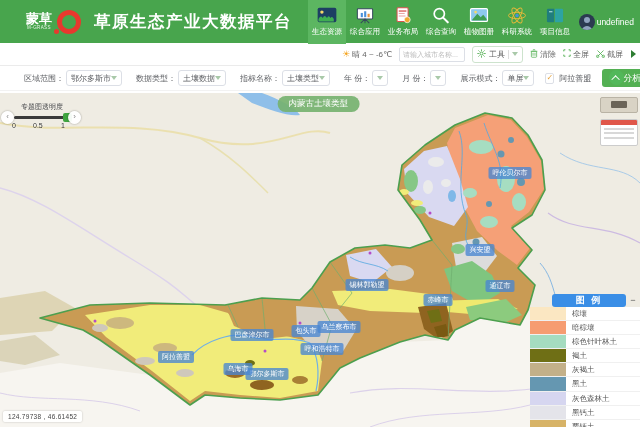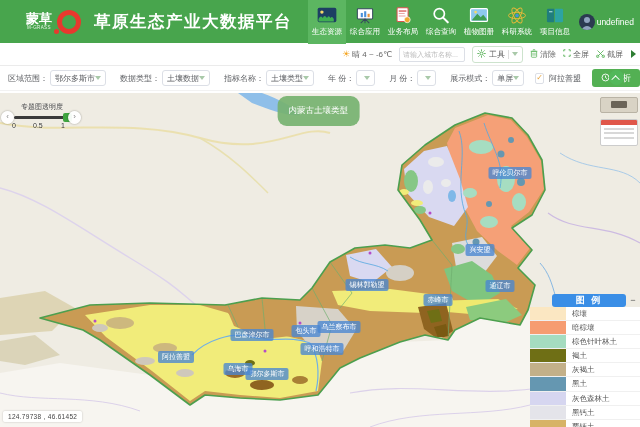--- a/index.html
+++ b/index.html
@@ -38,21 +38,21 @@
   .sel{display:flex;align-items:center;justify-content:space-between;border:1px solid #dcdfe6;border-radius:3px;height:16px;padding:0 4px;background:#fff;cursor:pointer;box-sizing:border-box}
   .sel-v{font-size:8px;color:#606266;white-space:nowrap;overflow:hidden}
   .cb{width:9px;height:9px;border:1px solid #dcdfe6;border-radius:2px;font-size:8px;line-height:8px;color:#e6a23c;text-align:center;margin-left:9px;cursor:pointer;background:#fff;font-weight:bold}
   .cb-label{margin-left:3px;white-space:nowrap}
   .analyze{display:flex;align-items:center;gap:3px;background:#53b053;color:#fff;font-size:9px;height:18px;padding:0 9px;border-radius:3px;border:none;margin-left:9px;cursor:pointer;white-space:nowrap}
   .panel-collapse{position:absolute;right:16px;top:4px;width:15px;height:15px;border-radius:50%;background:#52b85a;display:flex;align-items:center;justify-content:center;cursor:pointer}
   .panel-collapse i{display:block;width:5px;height:5px;border-top:1.5px solid #fff;border-left:1.5px solid #fff;transform:rotate(45deg) translate(0px,2px)}
   
   .map{position:absolute;left:0;top:93px;width:640px;height:334px;overflow:hidden;background:#efece3}
   .map>svg{position:absolute;left:0;top:0}
-  .map-title{position:absolute;left:50%;top:3px;transform:translateX(-52%);background:rgba(118,178,112,.92);color:#fff;font-size:8.5px;padding:9px 11px;border-radius:9px;white-space:nowrap}
+  .map-title{position:absolute;left:50%;top:3px;transform:translateX(-52%);background:rgba(118,178,112,.92);color:#fff;font-size:8.5px;padding:2px 11px;border-radius:9px;white-space:nowrap}
   .city-pill{position:absolute;transform:translate(-50%,-50%);background:rgba(73,134,210,.78);color:#fff;font-size:7px;padding:1px 4px;border-radius:2px;white-space:nowrap;cursor:pointer}
   .opacity-widget{position:absolute;left:0;top:7px;width:86px;height:40px}
   .ow-label{position:absolute;left:21px;top:2px;font-size:7px;color:#444;text-shadow:0 0 2px #fff}
   .ow-track{position:absolute;left:14px;top:16px;width:54px;height:3px;background:#3a3a3a;border-radius:2px}
   .ow-handle{position:absolute;right:-4px;top:-3px;width:9px;height:9px;background:#3fa43f;border-radius:2px;cursor:pointer}
   .ow-tick{position:absolute;top:22px;font-size:7px;color:#333;text-shadow:0 0 2px #fff}
   .ow-btn{position:absolute;width:13px;height:13px;border-radius:50%;background:rgba(255,255,255,.95);box-shadow:0 0 2px rgba(0,0,0,.4);font-size:8px;color:#888;text-align:center;line-height:12px;top:11px;cursor:pointer}
   .coords{position:absolute;left:3px;bottom:5px;background:rgba(255,255,255,.92);border-radius:2px;padding:2px 5px;font-size:6.5px;color:#444;box-shadow:0 0 2px rgba(0,0,0,.25);letter-spacing:.3px}
   .legend{position:absolute;right:0;top:201px;width:110px}
   .lg-head{display:flex;align-items:center;height:13px}
@@ -224,21 +224,21 @@
             <circle cx="2.2" cy="9.8" r="1.6"></circle>
             <circle cx="9.8" cy="9.8" r="1.6"></circle>
           </g>
         </svg></span>
     <span>截屏</span>
   </span>
   <span class="tcollapse"></span>
 </div>
 
 <div class="fbar">
-  <span class="flabel" style="margin-left:0">区域范围：</span>
+  <span class="flabel" style="margin-left:16px">区域范围：</span>
   <div class="sel" style="width:62px">
     <span class="sel-v">鄂尔多斯市</span>
       <span class="caret"></span>
   </div>
   <span class="flabel">数据类型：</span>
   <div class="sel" style="width:57px">
     <span class="sel-v">土壤数据</span>
       <span class="caret"></span>
   </div>
   <span class="flabel">指标名称：</span>

